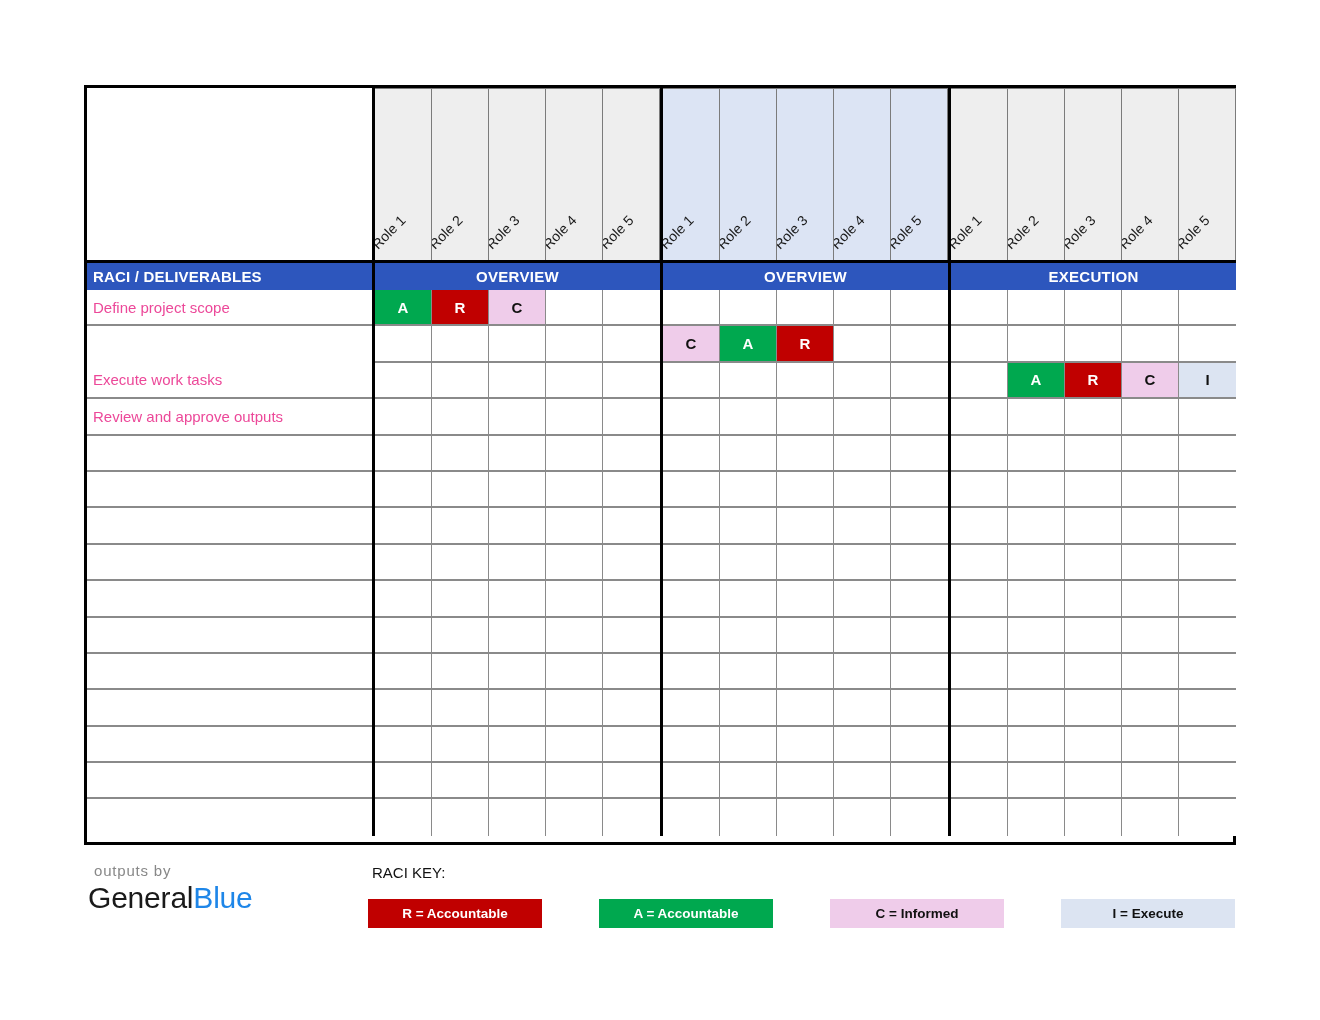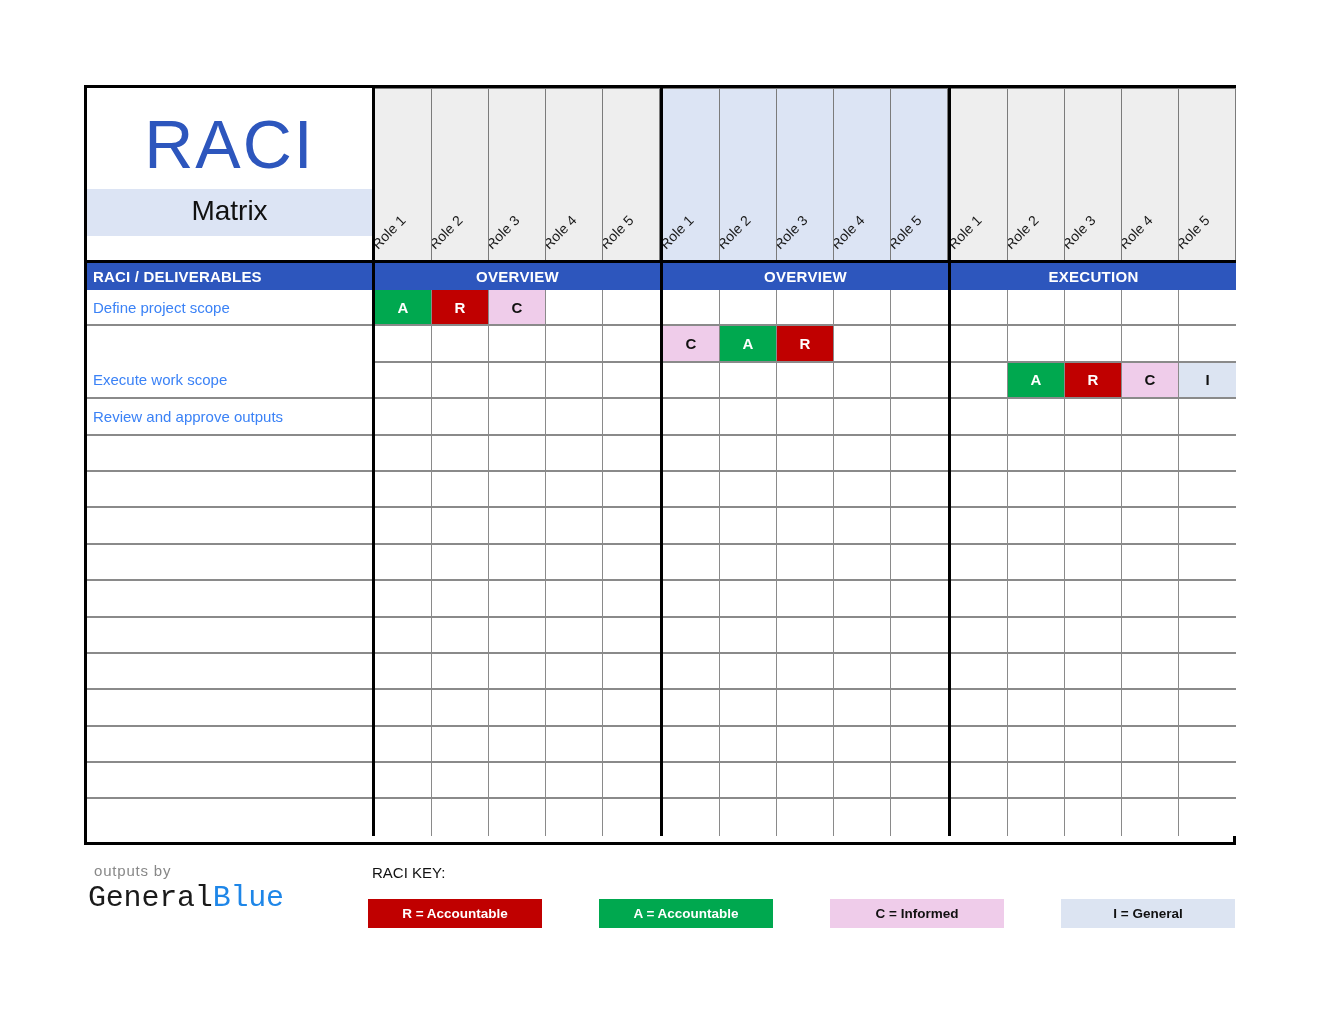--- a/index.html
+++ b/index.html
@@ -114,21 +114,21 @@
     letter-spacing: .2px;
   }
 
   
   .task-cell {
     grid-column: 1;
     border-bottom: 2px solid #8a8a8a;
     display: flex; align-items: center;
     padding-left: 6px;
     font-size: 15px;
-    color: #3b82f6;
+    color: #ec4899;
     background: #ffffff;
     overflow: hidden;
   }
   .task-cell.last { border-bottom: none; }
 
   .cell {
     border-right: 1px solid #8a8a8a;
     border-bottom: 2px solid #8a8a8a;
     background: #ffffff;
     display: flex; align-items: center; justify-content: center;
@@ -153,21 +153,20 @@
   .brand-powered {
     font-size: 15px;
     color: #888888;
     letter-spacing: .8px;
     margin-left: 6px;
   }
   .brand-name {
     font-size: 30px;
     margin-top: 2px;
     letter-spacing: -0.2px;
-    font-family: Liberation Mono, monospace;
   }
   .brand-general { color: #1a1a1a; }
   .brand-blue { color: #1e86e8; }
 
   .key-label {
     position: absolute;
     left: 372px; top: 864px;
     font-size: 15px;
     color: #111111;
   }
@@ -191,26 +190,20 @@
   .legend-item.I { background: #dce4f2; color: #111111; }
 </style>
 </head>
 <body>
 
 <div id="page">
 
   <div class="matrix-frame">
     <div class="grid" id="grid">
 
-      <div class="title-block">
-        <div class="raci-word">RACI</div>
-        <div class="matrix-band">
-          <span class="matrix-word">Matrix</span>
-        </div>
-      </div>
 
     <div class="vsep" style="grid-column: 2;"></div>
         <div class="vsep" style="grid-column: 8;"></div>
         <div class="vsep" style="grid-column: 14;"></div>
         <div class="hsep"></div>
         <div class="role-head gray" style="grid-column: 3;">
           <span class="role-label">Role 1</span>
         </div>
         <div class="role-head gray" style="grid-column: 4;">
           <span class="role-label">Role 2</span>
@@ -282,21 +275,21 @@
         <div class="cell C" style="grid-area: 5 / 9;">C</div>
         <div class="cell A" style="grid-area: 5 / 10;">A</div>
         <div class="cell R" style="grid-area: 5 / 11;">R</div>
         <div class="cell" style="grid-area: 5 / 12;"></div>
         <div class="cell edge" style="grid-area: 5 / 13;"></div>
         <div class="cell" style="grid-area: 5 / 15;"></div>
         <div class="cell" style="grid-area: 5 / 16;"></div>
         <div class="cell" style="grid-area: 5 / 17;"></div>
         <div class="cell" style="grid-area: 5 / 18;"></div>
         <div class="cell edge" style="grid-area: 5 / 19;"></div>
-        <div class="task-cell" style="grid-row: 6;">Execute work scope</div>
+        <div class="task-cell" style="grid-row: 6;">Execute work tasks</div>
         <div class="cell" style="grid-area: 6 / 3;"></div>
         <div class="cell" style="grid-area: 6 / 4;"></div>
         <div class="cell" style="grid-area: 6 / 5;"></div>
         <div class="cell" style="grid-area: 6 / 6;"></div>
         <div class="cell edge" style="grid-area: 6 / 7;"></div>
         <div class="cell" style="grid-area: 6 / 9;"></div>
         <div class="cell" style="grid-area: 6 / 10;"></div>
         <div class="cell" style="grid-area: 6 / 11;"></div>
         <div class="cell" style="grid-area: 6 / 12;"></div>
         <div class="cell edge" style="grid-area: 6 / 13;"></div>
@@ -508,16 +501,16 @@
   </div>
 
   <div class="key-label">RACI KEY:</div>
   <div class="legend" id="legend">
       <div class="legend-item R">R = Accountable</div>
       <div class="legend-gap"></div>
       <div class="legend-item A">A = Accountable</div>
       <div class="legend-gap"></div>
       <div class="legend-item C">C = Informed</div>
       <div class="legend-gap"></div>
-      <div class="legend-item I">I = General</div>
+      <div class="legend-item I">I = Execute</div>
     </div>
 
 </div>
 
 </body></html>

